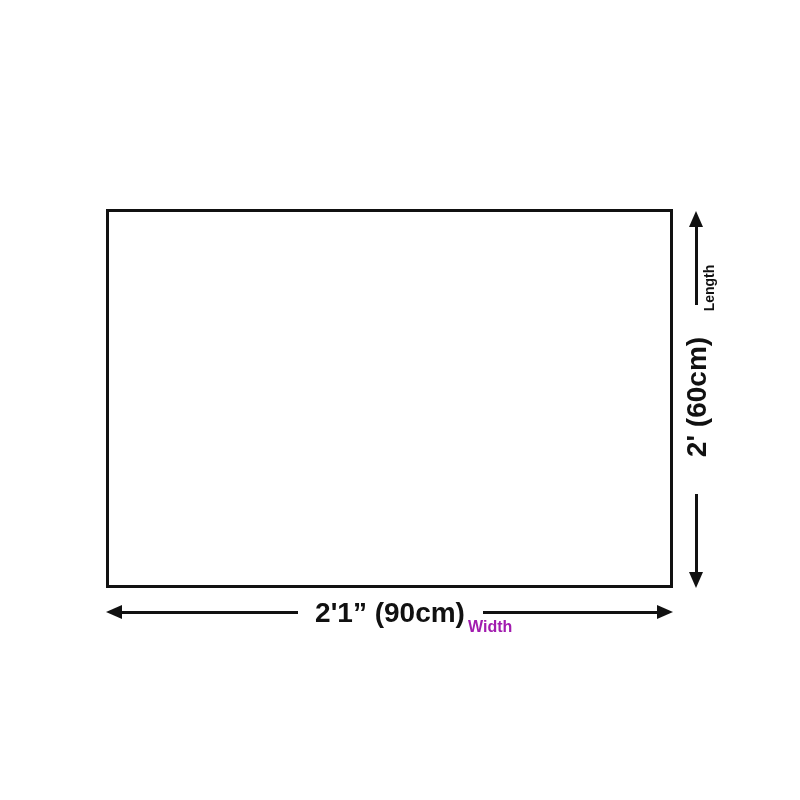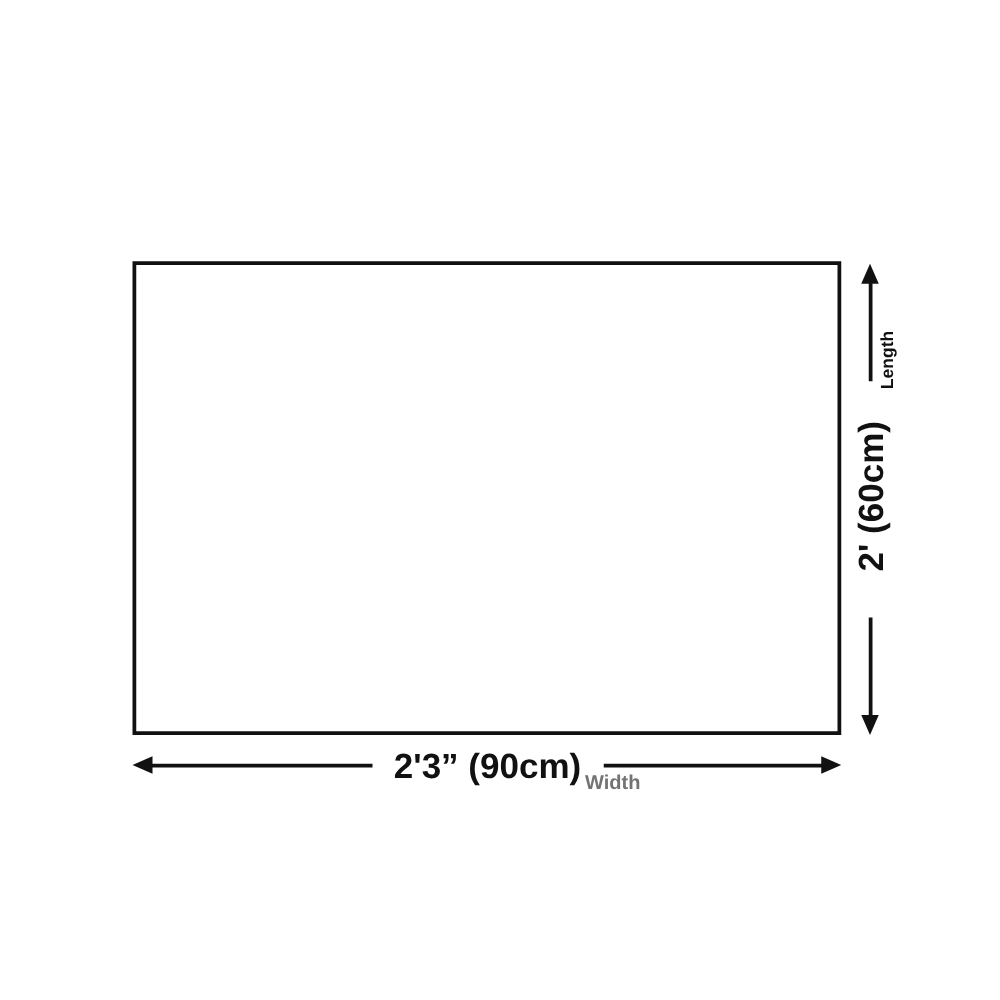--- a/index.html
+++ b/index.html
@@ -88,21 +88,21 @@
     font-weight: 700;
   }
   .tiny {
     font-size: 14px;
     font-weight: 700;
   }
   .width-name {
     position: absolute;
     left: 468px;
     top: 618px;
-    color: #737373;
+    color: #a21caf;
     white-space: nowrap;
     text-align: center;
   }
 </style>
 </head>
 <body>
 
 <div class="canvas">
 
   <div class="rect"></div>
@@ -116,21 +116,21 @@
     <div class="label label-rotated big" style="left:697px; top:397px;">2' (60cm)</div>
 
     <div class="shaft-v" style="left:695px; top:494px; height:80px;"></div>
     <div class="head head-down" style="left:689px; top:572px;"></div>
   </div>
 
   <div>
     <div class="head head-left" style="left:106px; top:605px;"></div>
     <div class="shaft-h" style="left:120px; top:611px; width:178px;"></div>
 
-    <div class="label big" style="left:390px; top:613px;">2'3” (90cm)</div>
+    <div class="label big" style="left:390px; top:613px;">2'1” (90cm)</div>
 
     <div class="shaft-h" style="left:483px; top:611px; width:176px;"></div>
     <div class="head head-right" style="left:657px; top:605px;"></div>
 
     <div class="width-name small">Width</div>
   </div>
 
 </div>
 
 </body></html>

